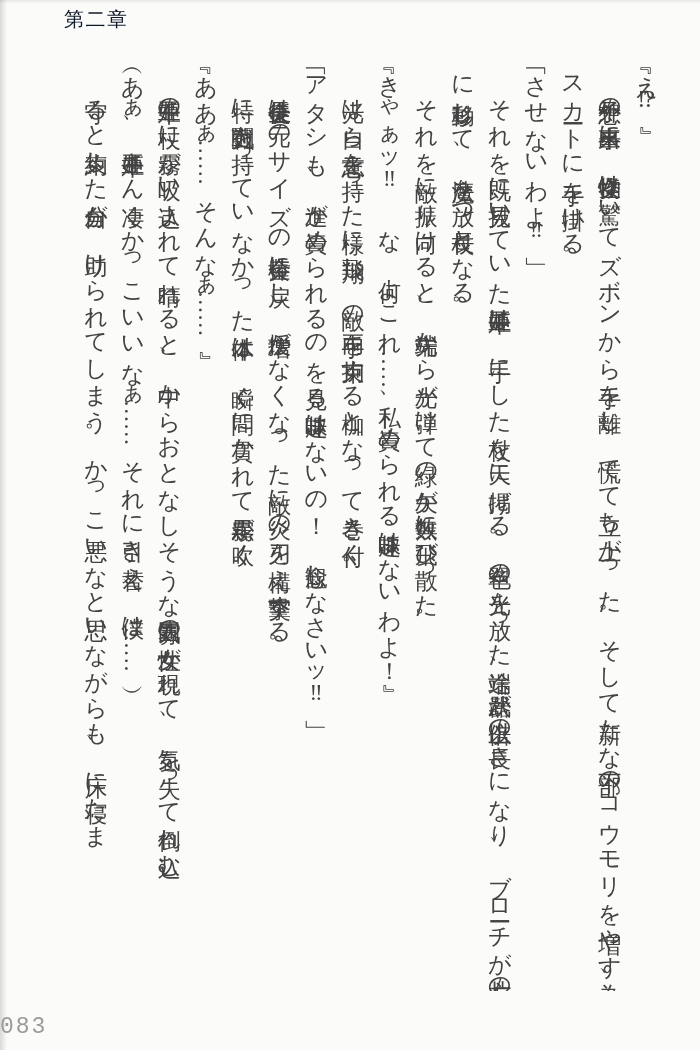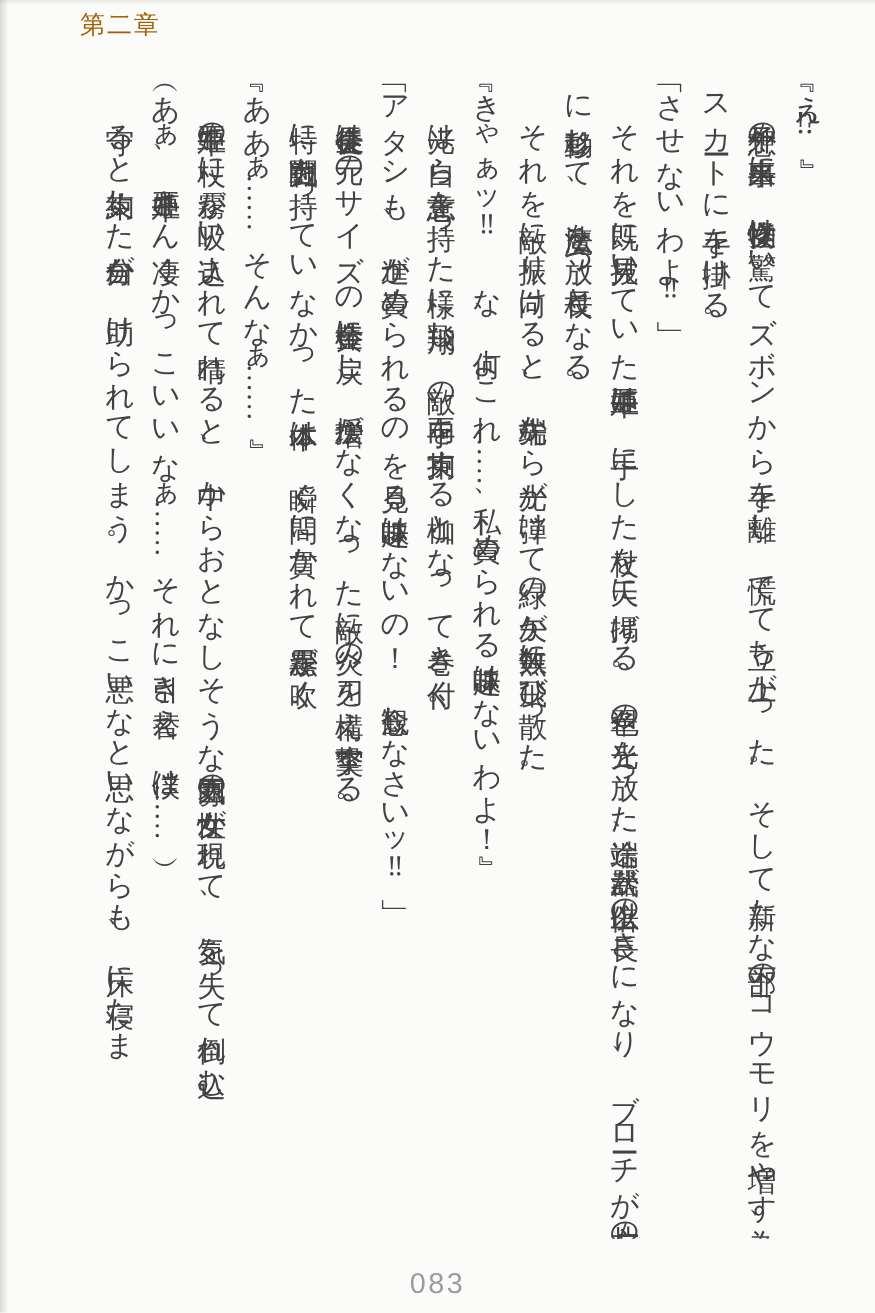--- a/index.html
+++ b/index.html
@@ -23,21 +23,21 @@
   .edge-top {
     position: absolute; left: 0; top: 0; width: 100%; height: 4px;
     background: linear-gradient(to bottom, rgba(60,60,60,0.10), rgba(60,60,60,0));
     pointer-events: none;
   }
   .running-head {
     position: absolute;
     top: 6px;
     left: 64px;
     font-size: 20px;
-    color: #a16207;
+    color: #0f172a;
     letter-spacing: 1.5px;
     white-space: nowrap;
     display: flex;
     align-items: baseline;
   }
   .running-head .chapter-label {
     margin-right: 26px;
   }
   .main-text {
     position: absolute;
@@ -55,22 +55,22 @@
   }
   .main-text p {
     margin: 0;
     padding: 0;
   }
   .page-number {
     position: absolute;
     bottom: 10px;
     left: 0;
     width: 100%;
-    text-align: center;
-    font-family: Liberation Sans, sans-serif;
+    text-align: left;
+    font-family: Liberation Mono, monospace;
     font-size: 23px;
     color: #9b9b9b;
     letter-spacing: 2px;
   }
 </style>
 </head>
 <body>
 
 <div class="edge-left"></div>
 <div class="edge-top"></div>

